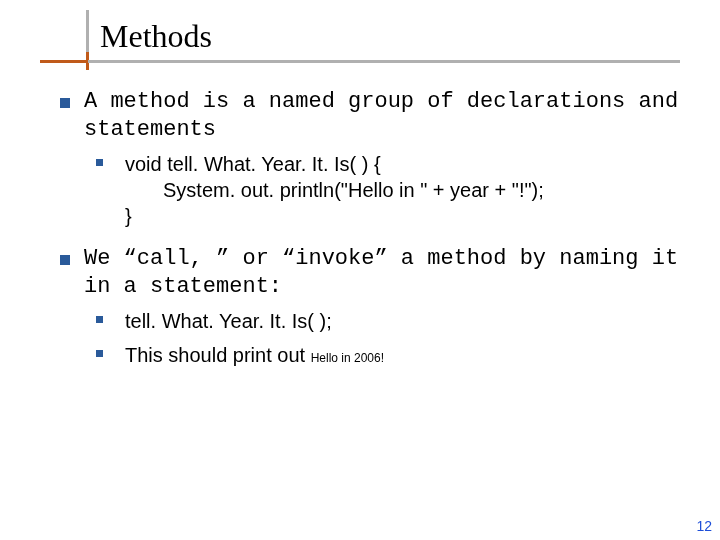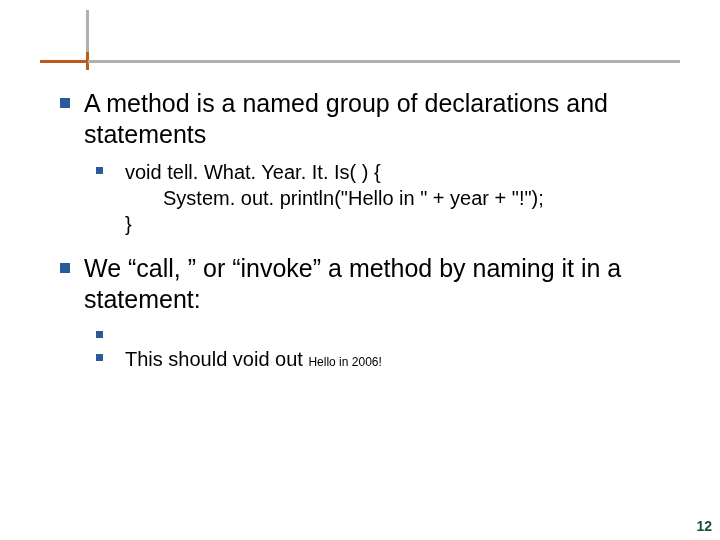--- a/index.html
+++ b/index.html
@@ -72,23 +72,23 @@
   }
   .l1 .bullet {
     width: 10px;
     height: 10px;
     background: #2a5a9a;
     margin-top: 10px;
     margin-right: 14px;
     flex: 0 0 auto;
   }
   .l1 .text {
-    font-size: 25px;
+    font-size: 22px;
     line-height: 1.25;
-    font-family: Liberation Sans, sans-serif;
+    font-family: Liberation Mono, monospace;
   }
   .l2 {
     display: flex;
     align-items: flex-start;
     margin-left: 36px;
     margin-top: 8px;
     margin-bottom: 4px;
     gap: 12px;
   }
   .l2 .bullet {
@@ -119,33 +119,35 @@
   .sub-note .highlight {
     font-family: Verdana, Geneva, sans-serif;
     font-size: 12px;
   }
   .page-number {
     position: absolute;
     right: 8px;
     bottom: 6px;
     font-size: 14px;
     font-family: Arial, sans-serif;
-    color: #14532d;
-    font-weight: bold;
+    color: #1d4ed8;
   }
   .space-before {
     margin-top: 16px;
   }
 </style>
 </head>
 <body>
 <div class="slide">
 
   <div class="title-rule-v"></div>
   <div class="title-rule-v-accent"></div>
+  <div class="title-area">
+    <span class="title-text">Methods</span>
+  </div>
   <div class="title-rule-h"></div>
   <div class="title-rule-h-accent"></div>
 
   <div class="body">
 
     <div class="l1">
       <div class="bullet"></div>
       <div class="text">A method is a named group of declarations and statements</div>
     </div>
 
@@ -158,26 +160,27 @@
       </div>
     </div>
 
     <div class="l1 space-before">
       <div class="bullet"></div>
       <div class="text">We “call, ” or “invoke” a method by naming it in a statement:</div>
     </div>
 
     <div class="l2">
       <div class="bullet"></div>
+      <div class="text code-block">tell. What. Year. It. Is( );</div>
     </div>
 
     <div class="l2">
       <div class="bullet"></div>
       <div class="text sub-note">
-        <span>This should void out </span>
+        <span>This should print out </span>
         <span class="highlight">Hello in 2006!</span>
       </div>
     </div>
 
   </div>
 
   <div class="page-number">12</div>
 </div>
 
 </body></html>

